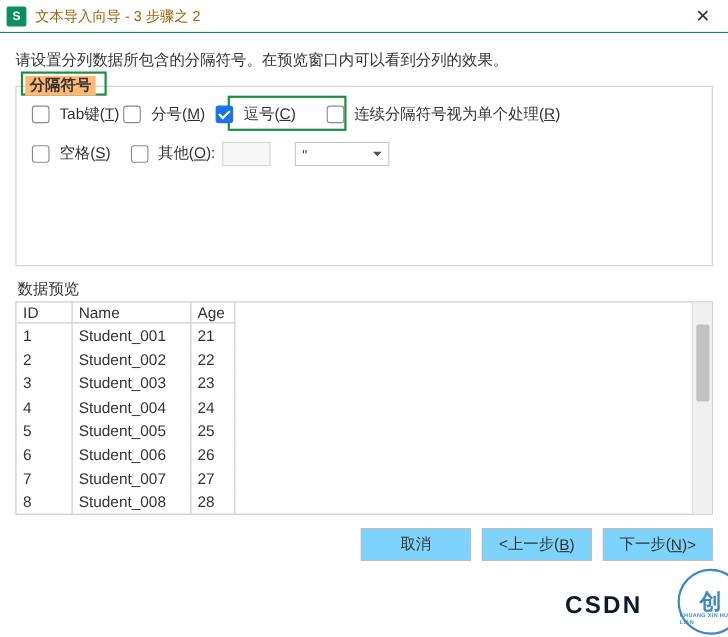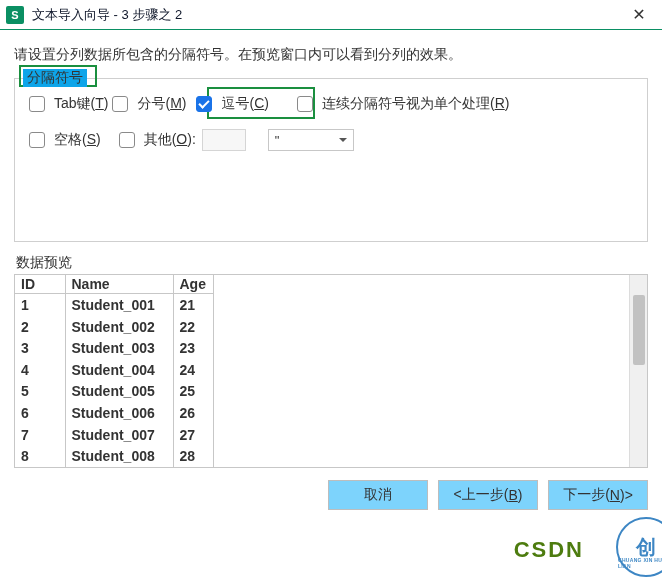--- a/index.html
+++ b/index.html
@@ -20,35 +20,36 @@
     background: #ffffff;
     border-bottom: 1px solid #0a8f63;
     padding: 0 0 0 6px;
   }
   .titlebar-left { display: flex; align-items: center; gap: 8px; }
   .app-icon {
     width: 18px; height: 18px; background: #0a8f63; color: #fff;
     display: flex; align-items: center; justify-content: center;
     font-size: 11px; font-weight: bold; border-radius: 2px;
   }
-  .title-text { font-size: 13px; color: #0f172a; }
+  .title-text { font-size: 13px; color: #a16207; }
   .close-btn {
     width: 46px; height: 30px; display: flex; align-items: center; justify-content: center;
     font-size: 16px; color: #333; cursor: pointer;
   }
 
   .content { padding: 10px 14px 0 14px; }
   .instruction { font-size: 14px; color: #333; margin: 6px 0 14px 0; }
 
   .fieldset {
     border: 1px solid #cfcfcf; position: relative; padding: 14px 10px 90px 10px;
   }
   .legend {
-    position: absolute; top: -10px; left: 8px; background: #0ea5e9; padding: 0 4px;
+    position: absolute; top: -10px; left: 8px; background: #fdba74; padding: 0 4px;
     font-size: 14px;
+    font-weight: bold;
   }
   .hl-legend {
     position: absolute; top: -14px; left: 4px;
     border: 2px solid #1a8f3f; width: 78px; height: 22px; pointer-events: none;
   }
 
   .row1 { display: flex; align-items: center; margin-bottom: 14px; }
   .row2 { display: flex; align-items: flex-end; gap: 14px; }
 
   .chk {
@@ -93,21 +94,21 @@
   .preview-label { font-size: 14px; margin: 12px 0 2px 2px; }
   .preview-box {
     border: 1px solid #c7c7c7; height: 194px; overflow: hidden; position: relative;
   }
   .preview-inner { height: 100%; overflow: hidden; display: flex; }
   table {
     border-collapse: collapse; width: auto; font-size: 14px;
   }
   th, td {
     border-right: 1px solid #c7c7c7;
-    padding: 1px 6px; text-align: left; font-weight: bold;
+    padding: 1px 6px; text-align: left; font-weight: normal;
     white-space: nowrap;
   }
   thead th { border-bottom: 1px solid #c7c7c7; }
   .col-id { width: 50px; }
   .col-name { width: 108px; }
   .col-age { width: 40px; }
   .vscroll {
     width: 18px; background: #f0f0f0; border-left: 1px solid #dcdcdc;
     display: flex; flex-direction: column; align-items: center;
     margin-left: auto;
@@ -125,21 +126,21 @@
     display: inline-flex; align-items: center; justify-content: center;
     font-size: 14px; cursor: pointer; padding: 0 12px;
   }
 
   .watermark {
     position: absolute; right: 0; bottom: 2px; display: flex; align-items: center;
     opacity: 0.85; pointer-events: none;
   }
   .wm-text {
     position: absolute; right: 78px; bottom: 16px;
-    font-size: 22px; color: #4d7c0f; font-weight: bold; letter-spacing: 2px;
+    font-size: 22px; color: #0f172a; font-weight: bold; letter-spacing: 2px;
     font-family: Arial, sans-serif;
   }
   .wm-logo {
     width: 60px; height: 60px; border: 2px solid #1c72ba; border-radius: 50%;
     display: flex; align-items: center; justify-content: center;
     color: #1c72ba; font-weight: bold; font-size: 20px;
     background: rgba(255,255,255,0.6);
     position: relative;
     transform: translateX(14px);
   }

